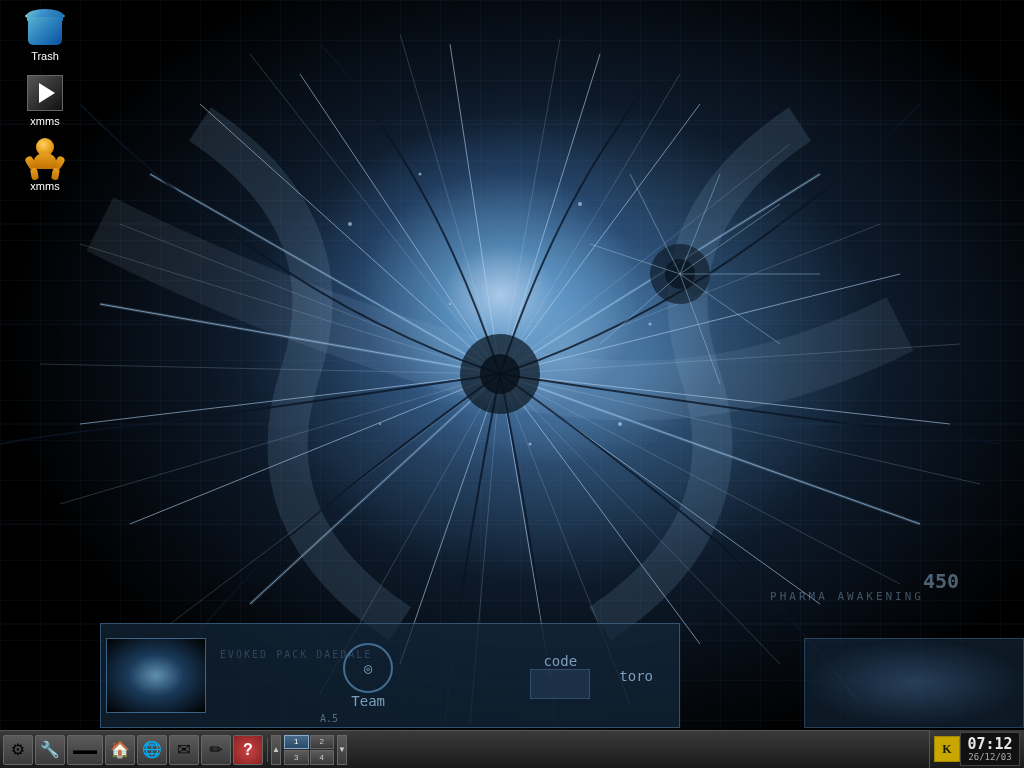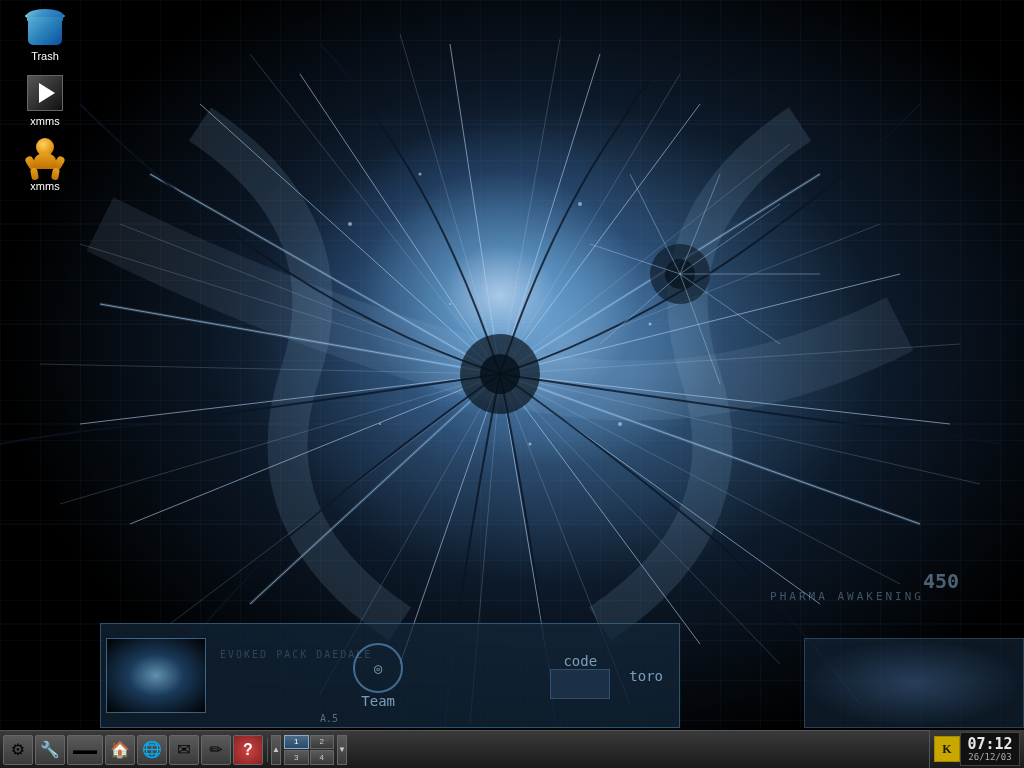--- a/index.html
+++ b/index.html
@@ -629,21 +629,21 @@
       <div class="hud-center">
         <div class="hud-progress-circle">
           <span class="hud-label">◎</span>
         </div>
         <span class="hud-label">Team</span>
       </div>
       <div style="display:flex;flex-direction:column;align-items:center;margin:0 8px">
         <span class="hud-label">code</span>
         <div style="width:60px;height:30px;background:rgba(100,150,200,0.15);border:1px solid rgba(100,150,200,0.3)"></div>
       </div>
-      <div style="display:flex;flex-direction:column;justify-content:center;align-items:center;margin:0 11px">
+      <div style="display:flex;flex-direction:column;justify-content:center;align-items:center;margin:0 21px">
         <span class="hud-label">toro</span>
       </div>
     </div>
     <div class="hud-right-panel">
       <div class="hud-right-inner"></div>
     </div>
   </div>
   <div style="position:absolute;bottom:44px;left:320px;color:rgba(150,190,220,0.5);font-size:10px;font-family:monospace;">A.5</div>
 
   <div id="desktop-icons">

